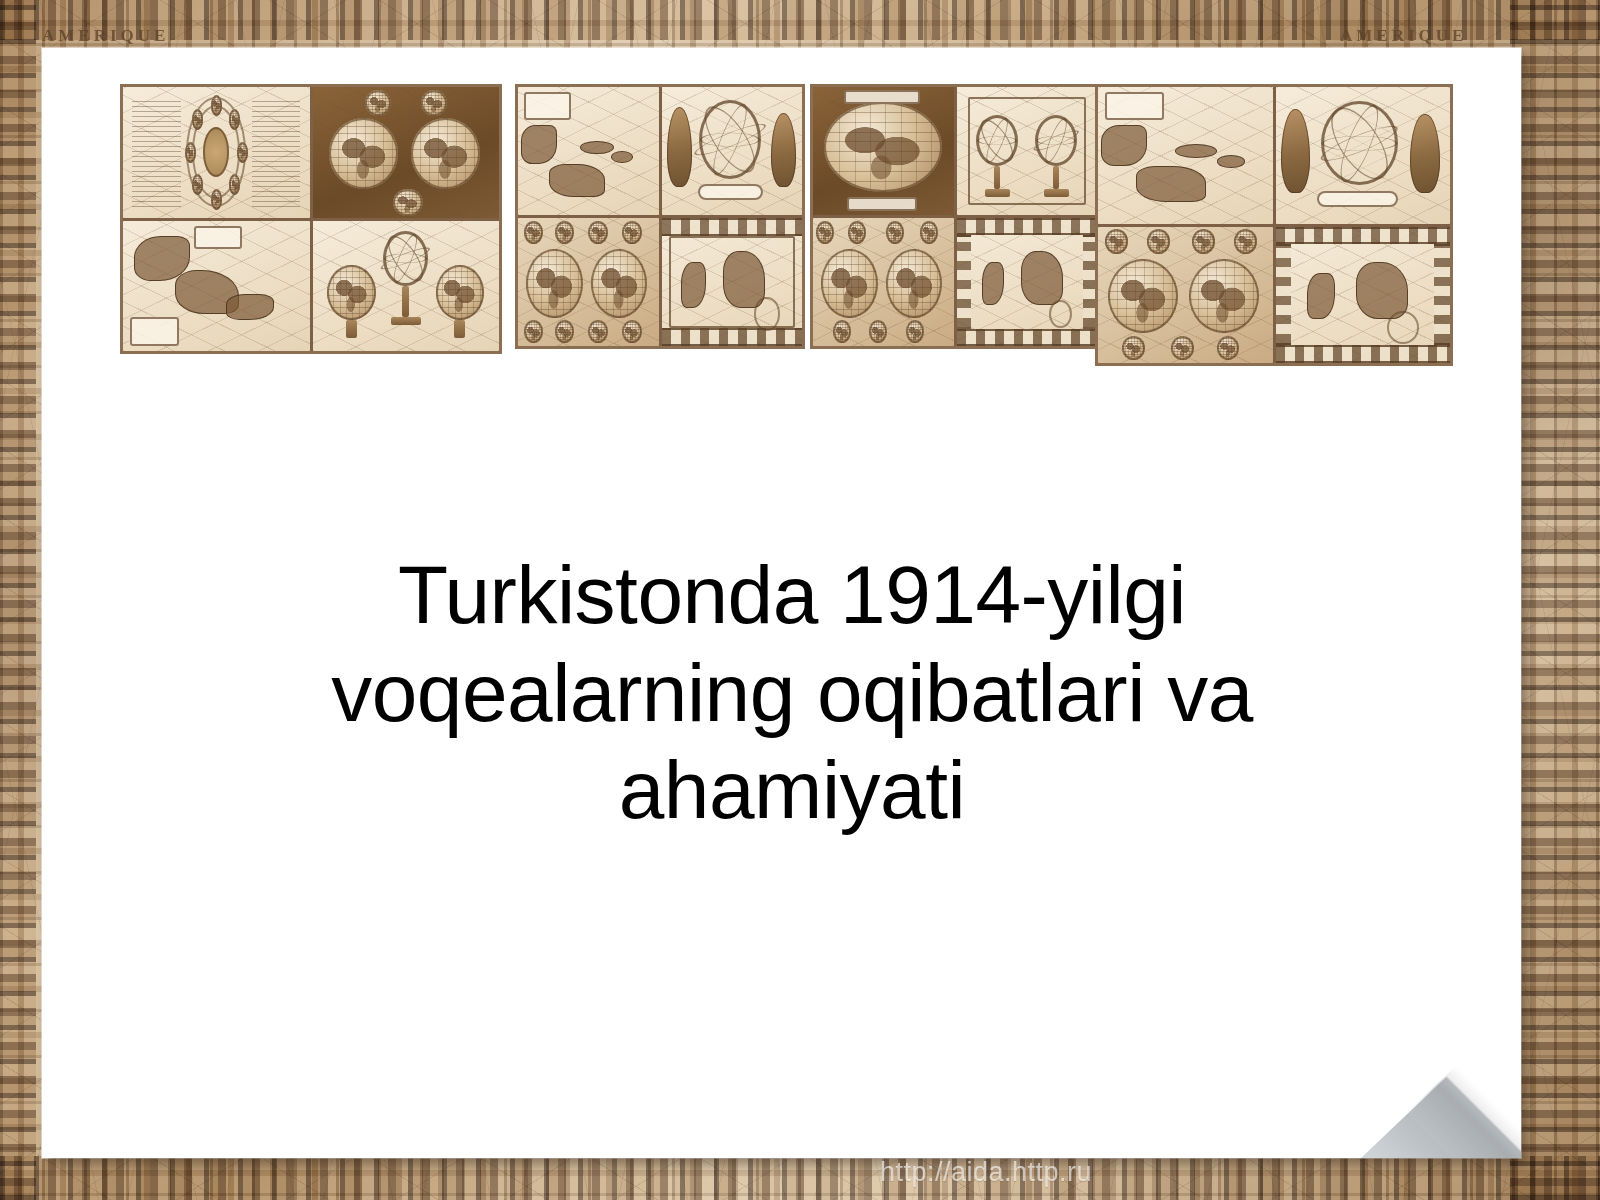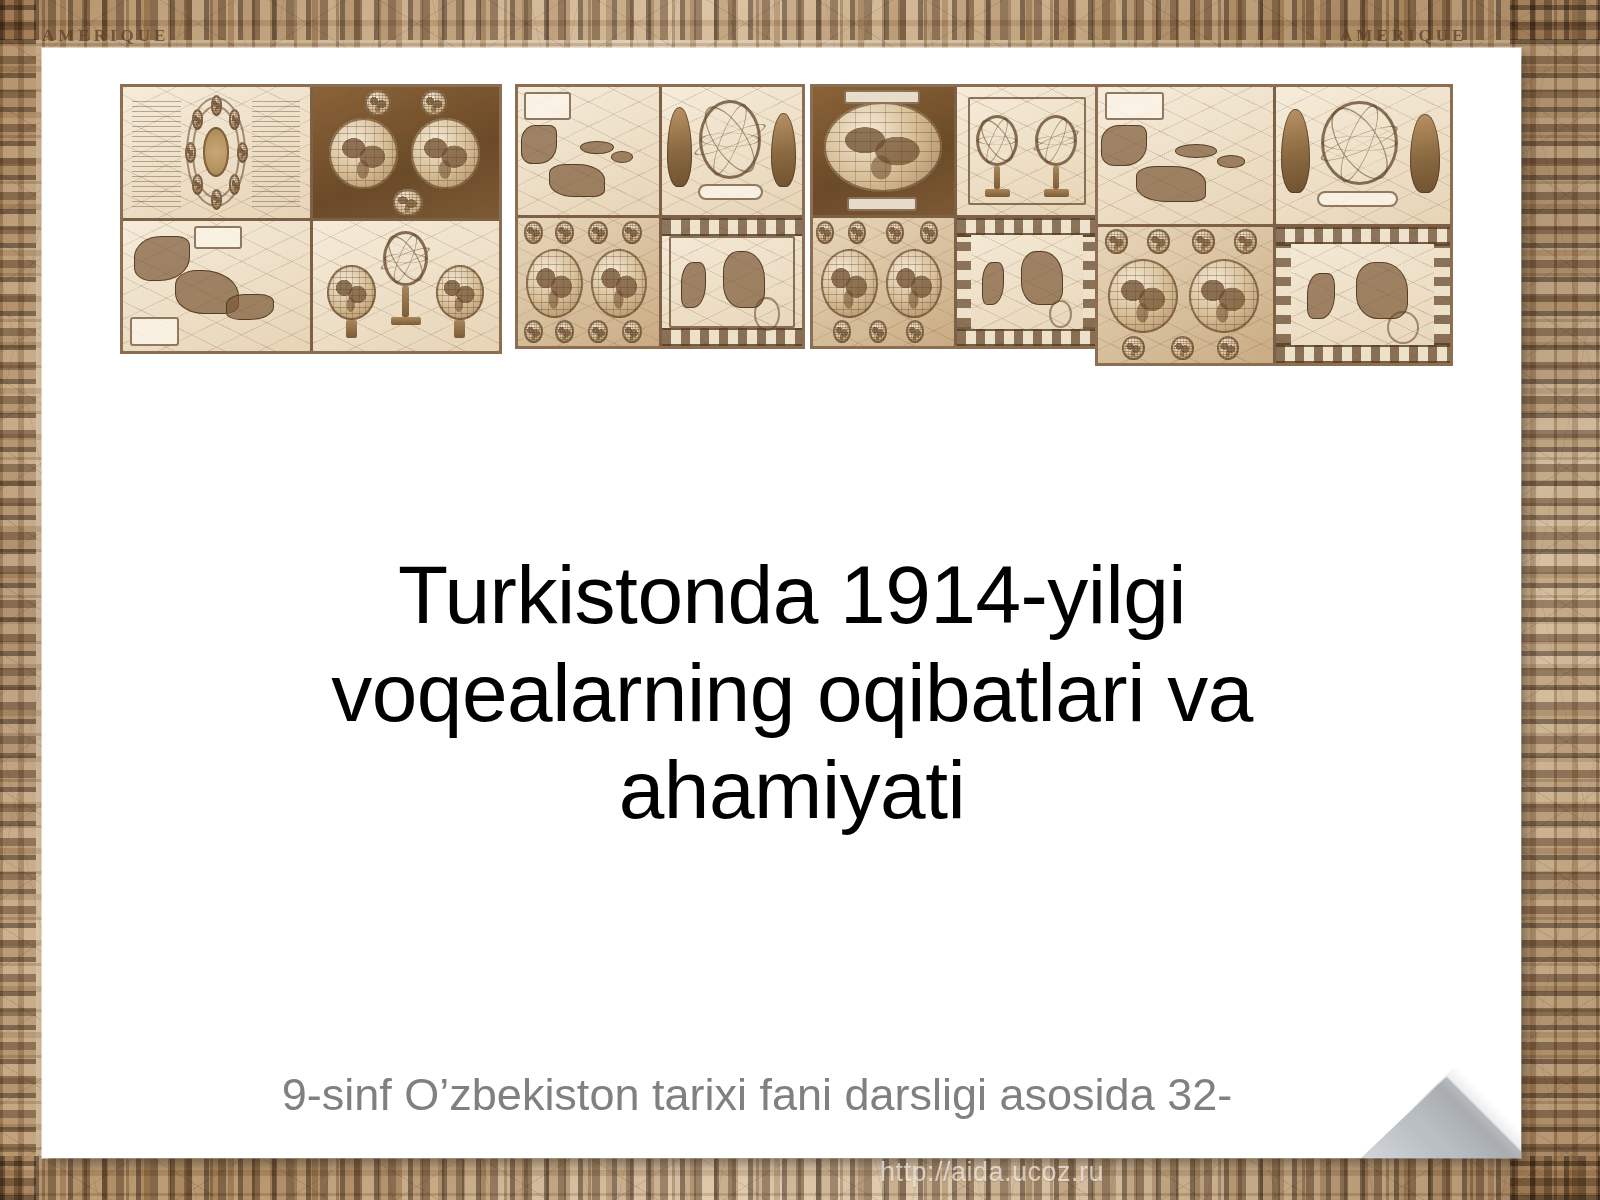--- a/index.html
+++ b/index.html
@@ -519,23 +519,20 @@
           <div class="landmass" style="left:18%;top:34%;width:16%;height:34%;border-radius:46% 26% 52% 22%;"></div>
           <div class="ring" style="left:64%;top:62%;width:18%;height:24%;"></div>
         </div>
       </div>
     </div>
 
     <div id="title-block">
       <div id="title-text">Turkistonda 1914-yilgi voqealarning oqibatlari va ahamiyati</div>
     </div>
 
-    <div id="subtitle-block">
-      <div id="subtitle-text">9-sinf O’zbekiston tarixi fani darsligi asosida 32-</div>
-    </div>
 
     <div id="page-curl"></div>
     <div id="page-curl-shadow"></div>
   </div>
 
-  <div id="watermark">http://aida.ucoz.ru</div>
+  <div id="watermark">http://aida.http.ru</div>
 
 </div>
 
 </body></html>

